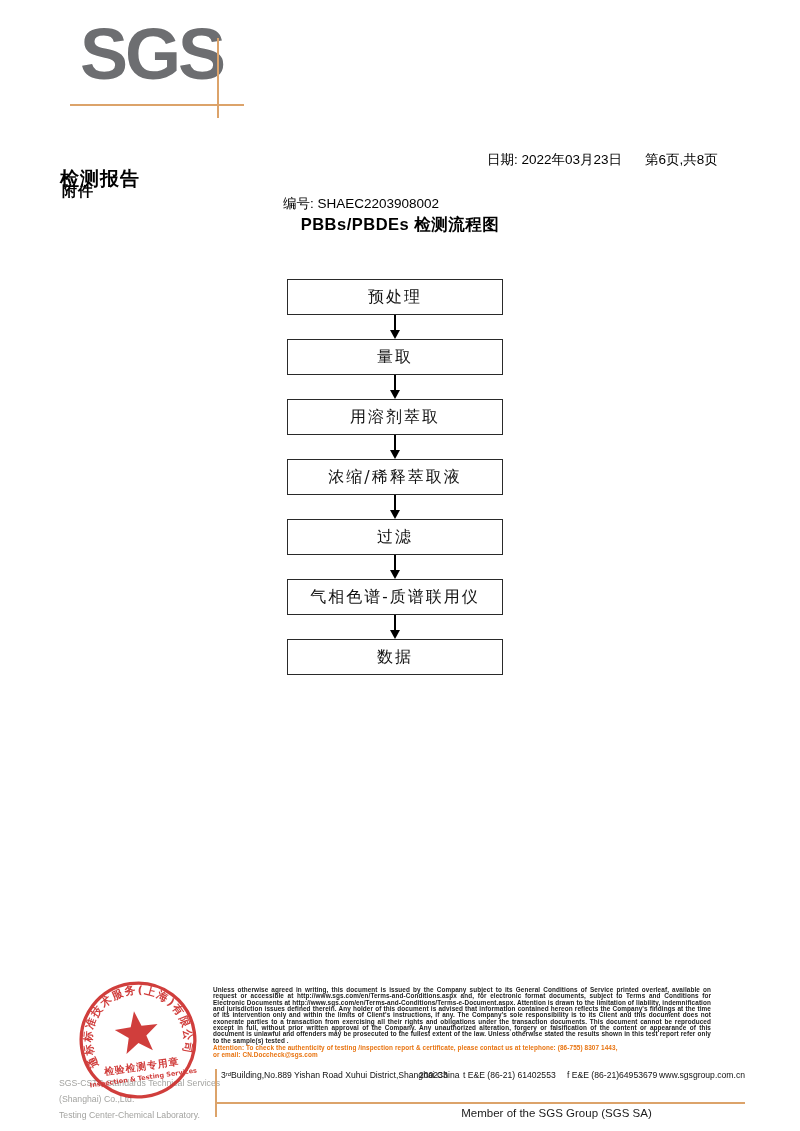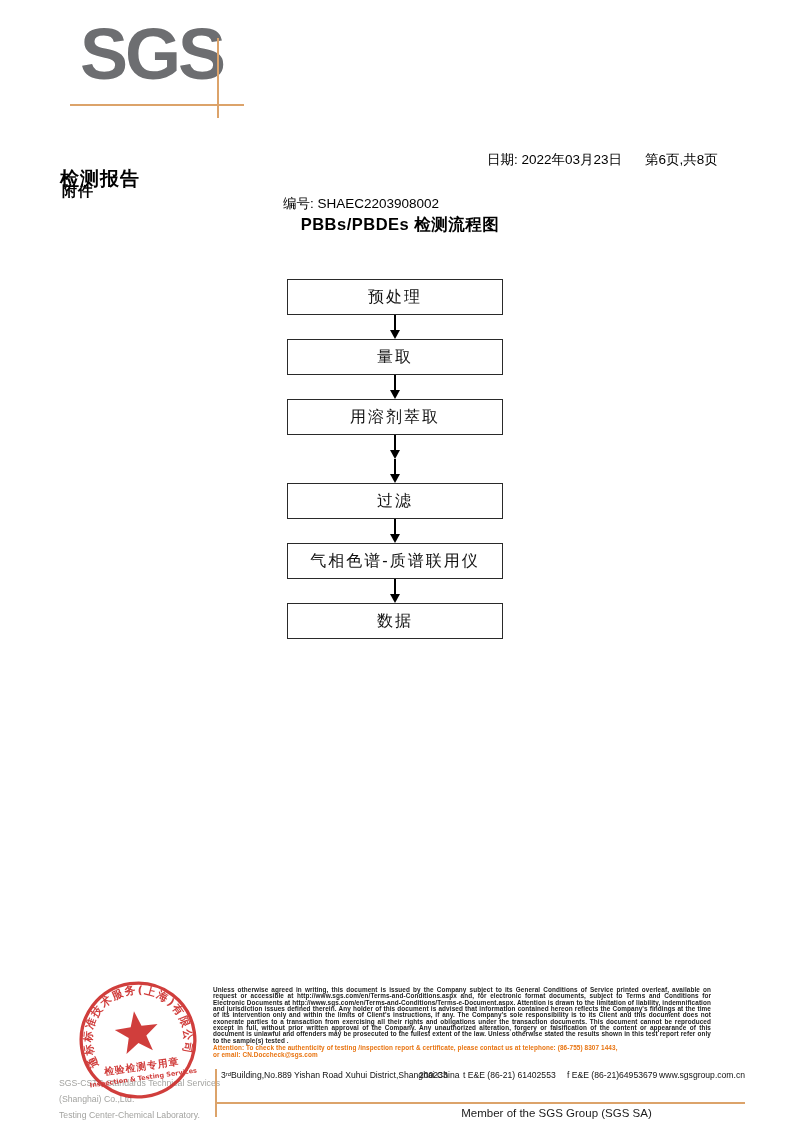--- a/index.html
+++ b/index.html
@@ -102,20 +102,21 @@
       <div class="fbox">量取</div>
       <div class="arrow">
         <div class="stem"></div>
         <div class="head"></div>
       </div>
       <div class="fbox">用溶剂萃取</div>
       <div class="arrow">
         <div class="stem"></div>
         <div class="head"></div>
       </div>
+      <div class="fbox">浓缩/稀释萃取液</div>
       <div class="arrow">
         <div class="stem"></div>
         <div class="head"></div>
       </div>
       <div class="fbox">过滤</div>
       <div class="arrow">
         <div class="stem"></div>
         <div class="head"></div>
       </div>
       <div class="fbox">气相色谱-质谱联用仪</div>

